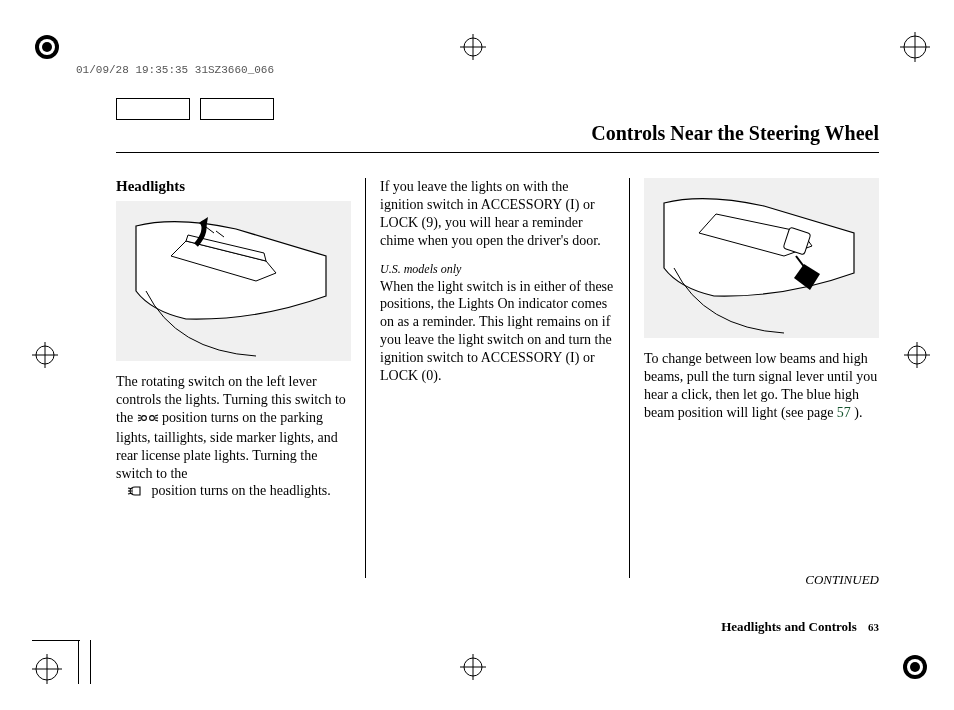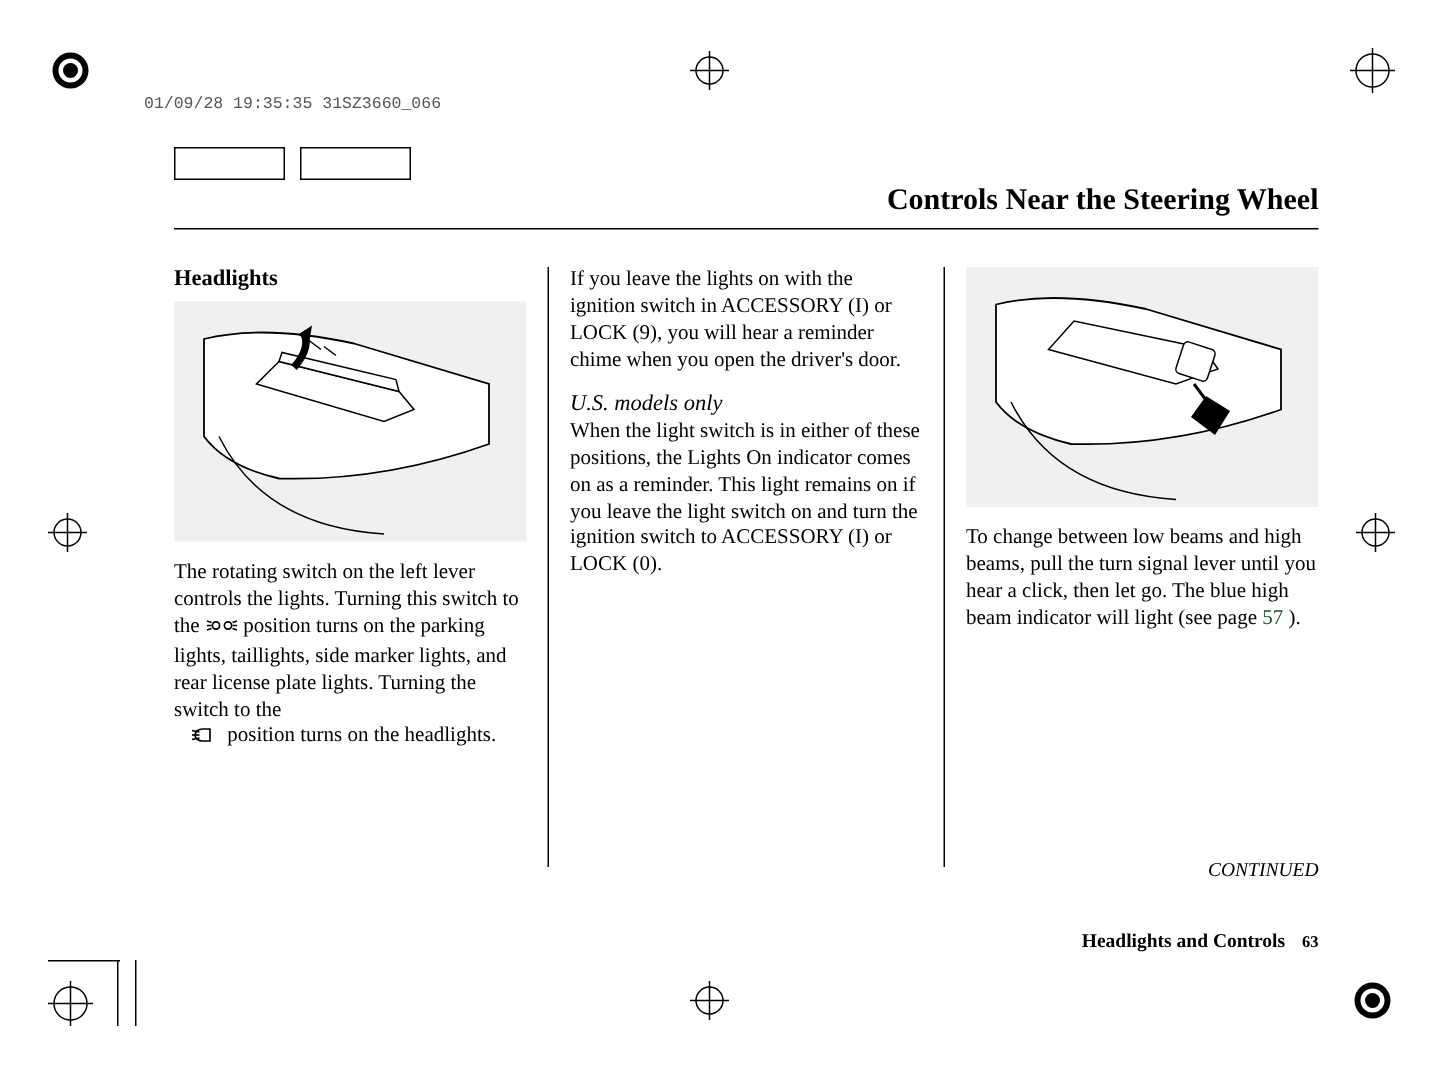--- a/index.html
+++ b/index.html
@@ -1,32 +1,32 @@
 <!DOCTYPE html>
 <html><head>
 <meta charset="utf-8">
 <style>
   html,body{margin:0;padding:0;background:#fff;}
   body{width:954px;height:710px;position:relative;
        font-family:Georgia,"Times New Roman",serif;color:#000;}
   .reg{position:absolute;}
   .reg svg{display:block;}
   .stamp{position:absolute;left:76px;top:65px;font:11px/1 "Courier New",monospace;
-         color:#555;margin-left:20px;}
+         color:#555;}
   .tabs{position:absolute;left:116px;top:98px;display:flex;gap:10px;}
   .tabs div{width:72px;height:20px;border:1px solid #000;}
   .title{position:absolute;right:75px;top:122px;
          font:bold 20px Georgia,serif;margin-left:34px;}
   .rule{position:absolute;left:116px;right:75px;top:152px;height:0;
         border-top:1px solid #000;}
   .cols{position:absolute;left:116px;top:178px;display:flex;gap:14px;justify-content:space-between;}
   .col{width:235px;font:14px/1.28 Georgia,serif;}
   .col h3{margin:0 0 6px 0;font:bold 15px Georgia,serif;}
   .col p{margin:0 0 10px 0;}
-  .col em.sub{font-size:15px;}
+  .col em.sub{font-size:12px;}
   .illus{width:235px;height:160px;background:#f2f2f2;margin-bottom:12px;
          position:relative;}
   .illus svg{position:absolute;inset:0;}
   .sep{width:1px;background:#000;align-self:stretch;height:400px;}
   a.pg{color:#14532d;text-decoration:none;}
   .sym{display:inline-block;vertical-align:-2px;}
   .cont{position:absolute;right:75px;top:572px;font:italic 13px Georgia,serif;text-align:right;}
   .foot{position:absolute;right:75px;top:619px;font:13px Georgia,serif;}
   .foot b{font-weight:bold;}
   .pgno{font-weight:bold;font-size:11px;margin-left:8px;}
@@ -173,21 +173,21 @@
         <rect x="0" y="0" width="235" height="160" fill="#f0f0f0"></rect>
         <path d="M20 25 Q60 15 120 28 L210 55 L210 95 Q140 120 70 118 Q35 110 20 90 Z" fill="#fff" stroke="#000" stroke-width="1.2"></path>
         <path d="M55 55 L140 78 L168 68 L158 54 L72 36 Z" fill="#fff" stroke="#000"></path>
         <rect x="142" y="52" width="22" height="22" rx="3" fill="#fff" stroke="#000" transform="rotate(18 153 63)"></rect>
         <polygon points="150,100 160,86 176,96 166,112" fill="#000"></polygon>
         <line x1="152" y1="78" x2="164" y2="94" stroke="#000" stroke-width="2"></line>
         <path d="M30 90 Q60 150 140 155" fill="none" stroke="#000"></path>
       </svg>
     </div>
     <p>
-      <span>To change between low beams and high beams, pull the turn signal lever until you hear a click, then let go. The blue high beam indicator will light (see page </span>
+      <span>To change between low beams and high beams, pull the turn signal lever until you hear a click, then let go. The blue high beam position will light (see page </span>
       <a class="pg" href="#">57</a>
       <span> ).</span>
     </p>
   </div>
 </div>
 
 <div class="cont">CONTINUED</div>
 
 <div class="foot">
   <b>Headlights and Controls</b>

